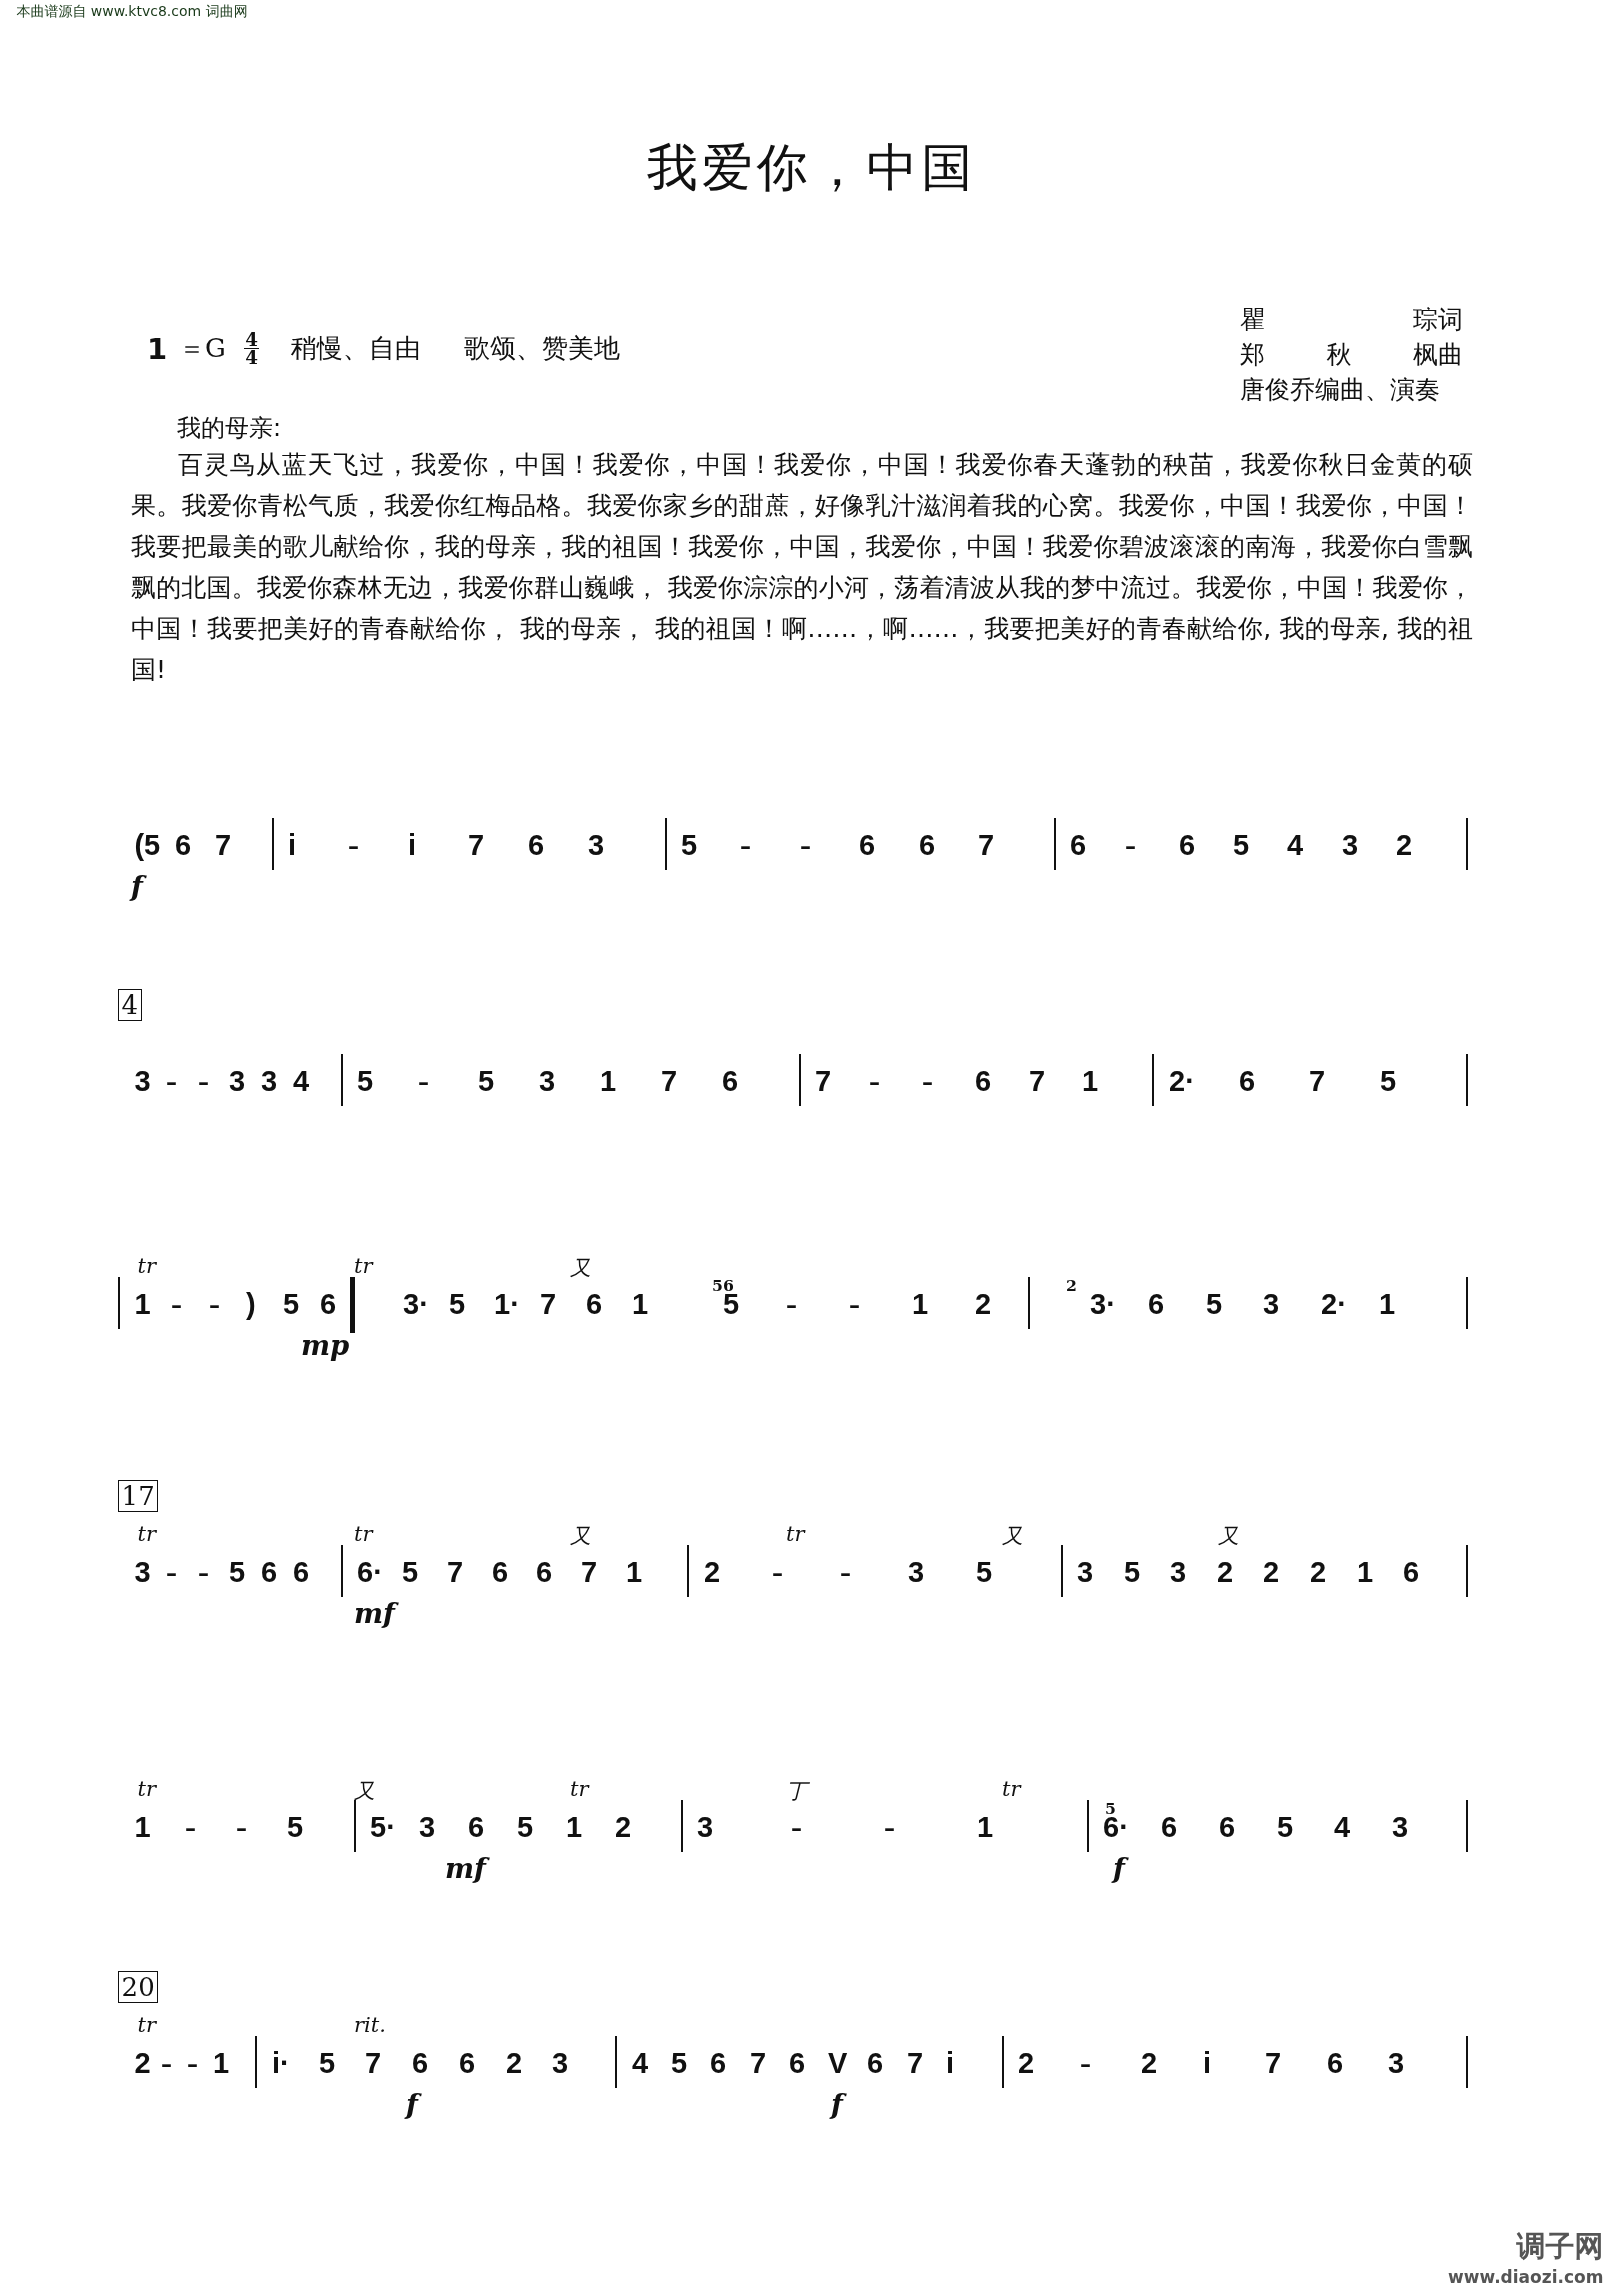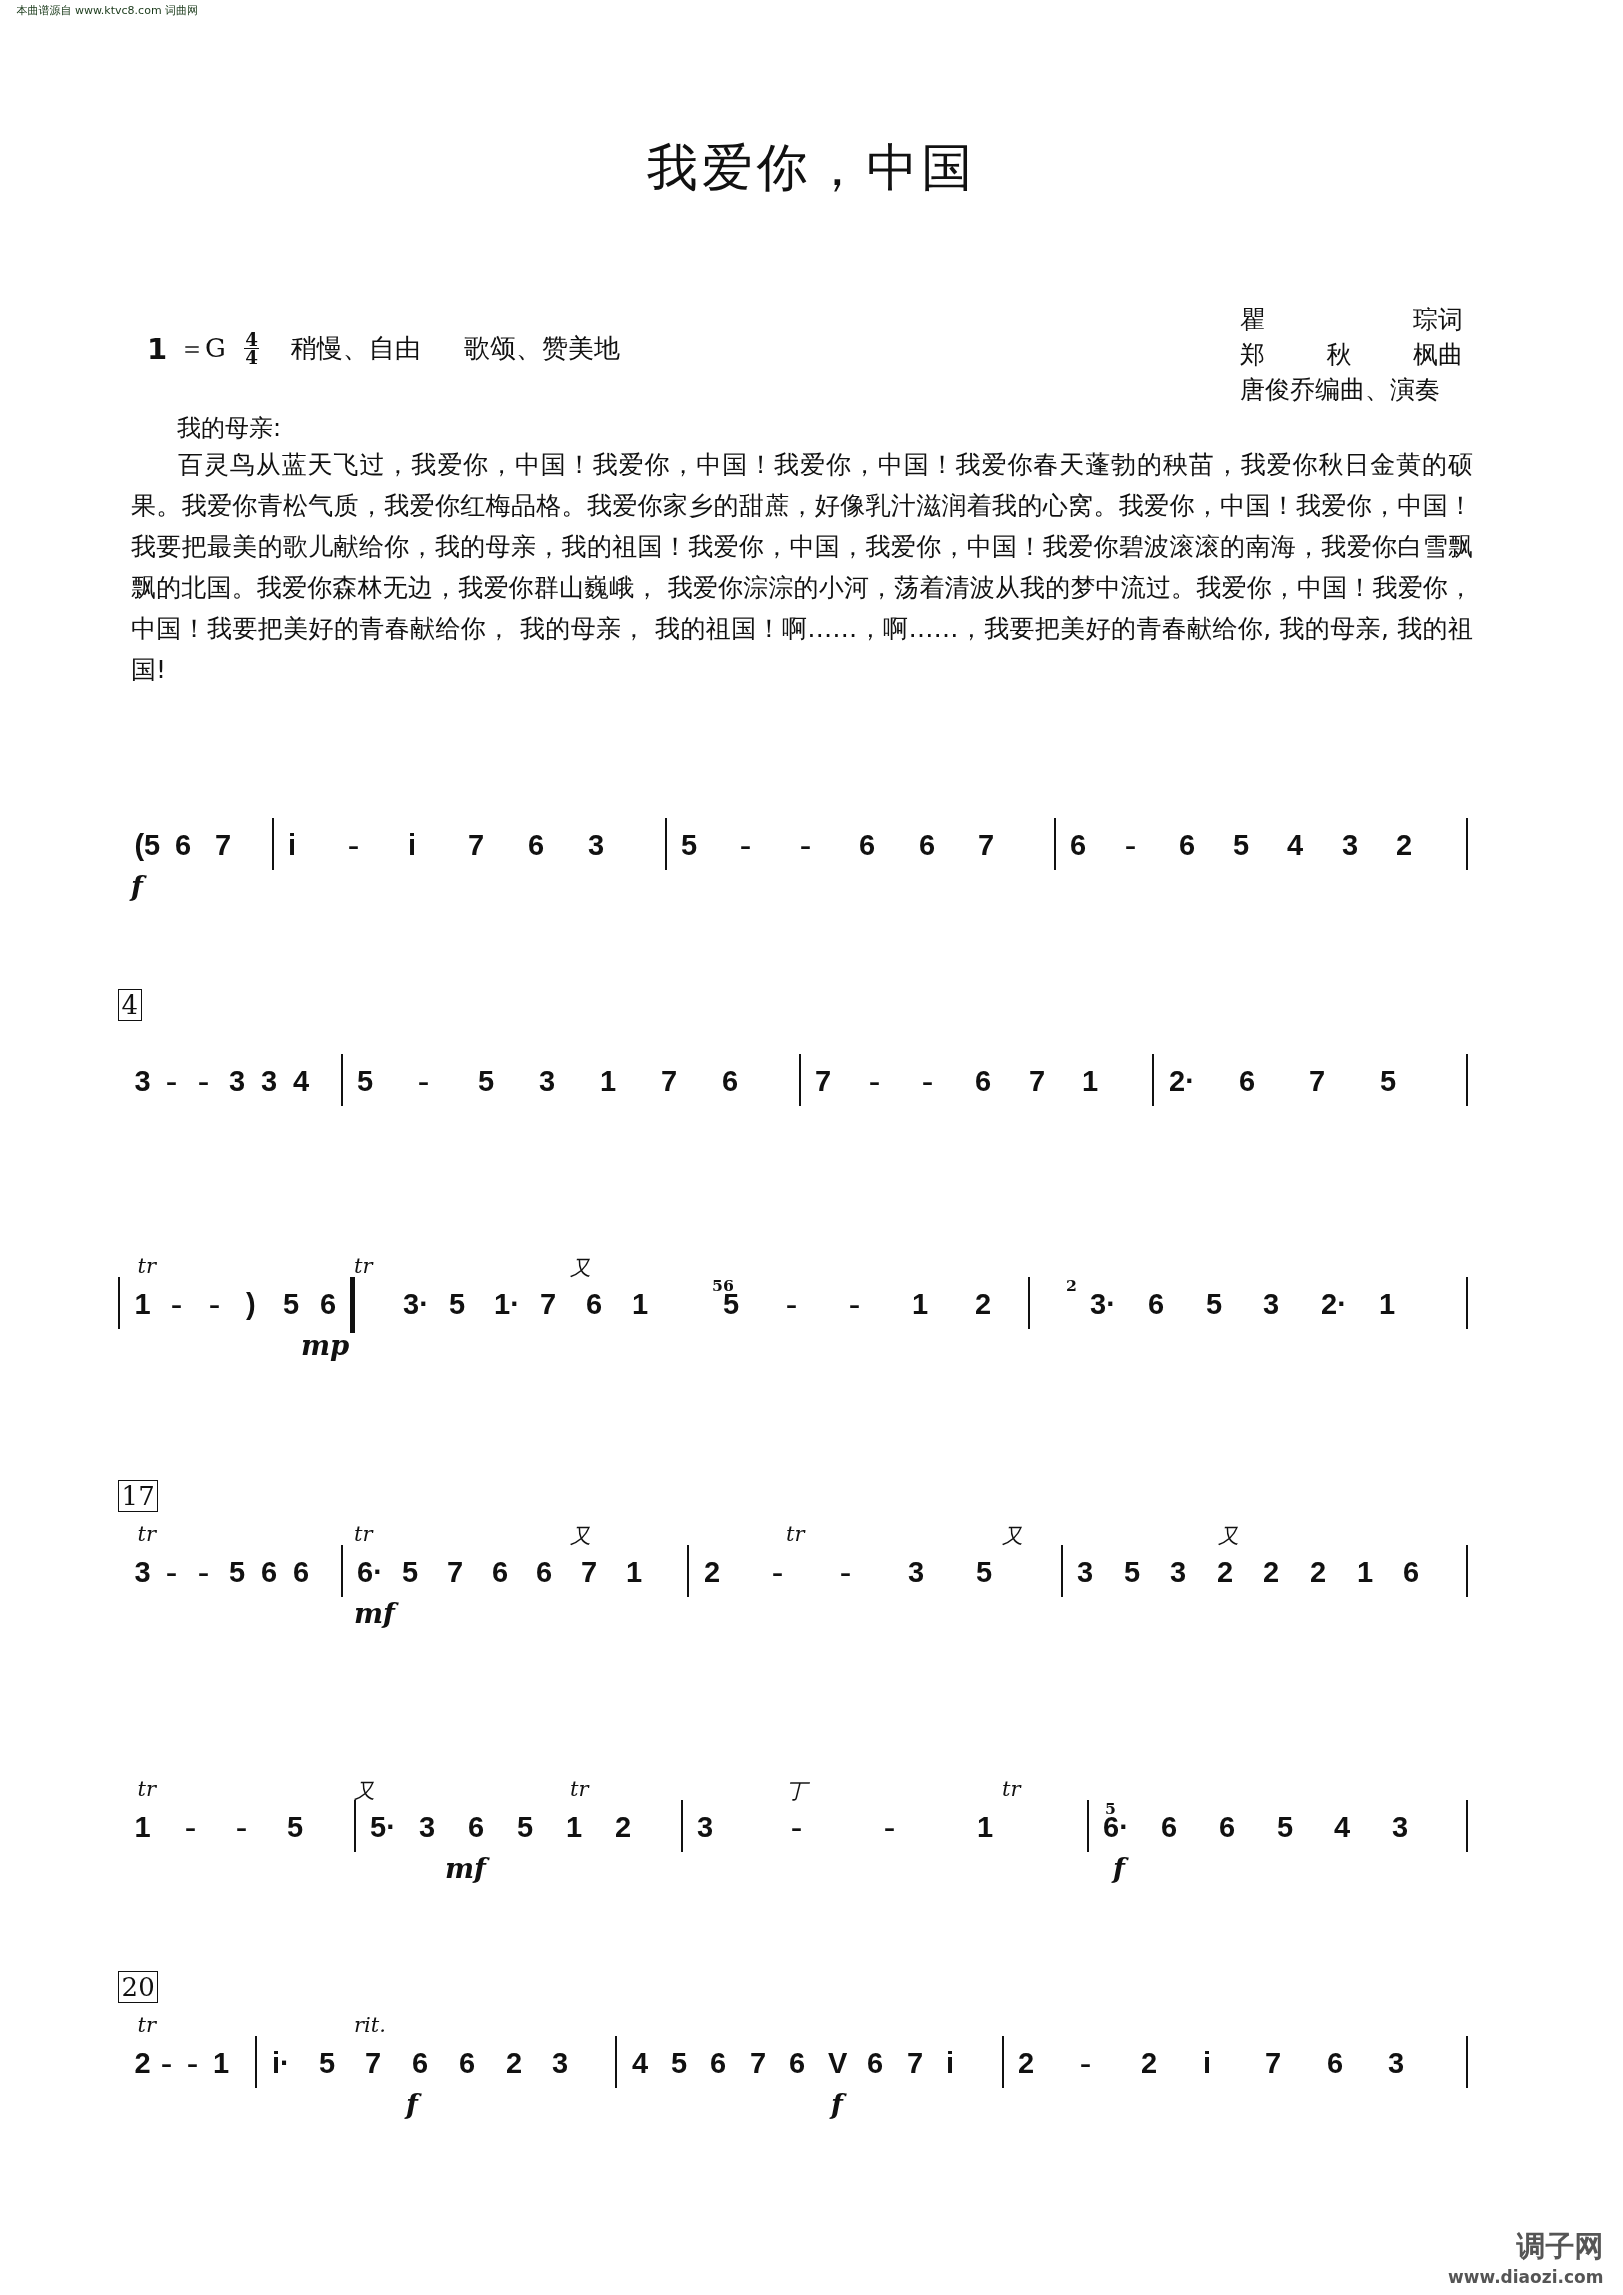--- a/index.html
+++ b/index.html
@@ -1,18 +1,18 @@
 <!DOCTYPE html>
 <html style="font-size:10.5px"><head>
 <meta charset="utf-8">
 <style>
   html, body { margin:0; padding:0; background:#fff; }
   body { width:1623px; height:2295px; position:relative; overflow:hidden; color:#111;
          font-family:"DejaVu Sans", sans-serif; }
-  .source { position:absolute; left:16.4px; top:2.6px; font-size:11px; color:#1a3a1a;
+  .source { position:absolute; left:16.4px; top:2.6px; font-size:14px; color:#1a3a1a;
             font-family:"DejaVu Sans", sans-serif; }
   .title { position:absolute; left:0; width:1623px; top:134px; text-align:center;
            font-size:51px; font-family:"DejaVu Serif", serif; letter-spacing:3.9px; }
   .keyline { position:absolute; left:147px; top:331px; font-size:26px; display:flex; align-items:center; gap:11.8px;
              font-family:"DejaVu Sans", sans-serif; }
   .keyline .one { font-weight:bold; font-size:29px; }
   .keyline .eq { font-family:"DejaVu Serif", serif; }
   .frac { display:inline-flex; flex-direction:column; align-items:center; font-family:"DejaVu Serif", serif;
           font-size:18.3px; line-height:17px; font-weight:bold; margin:0 19.6px 0 6.5px; }
   .frac span:first-child { border-bottom:1.3px solid #111; padding:0 1.3px; }

